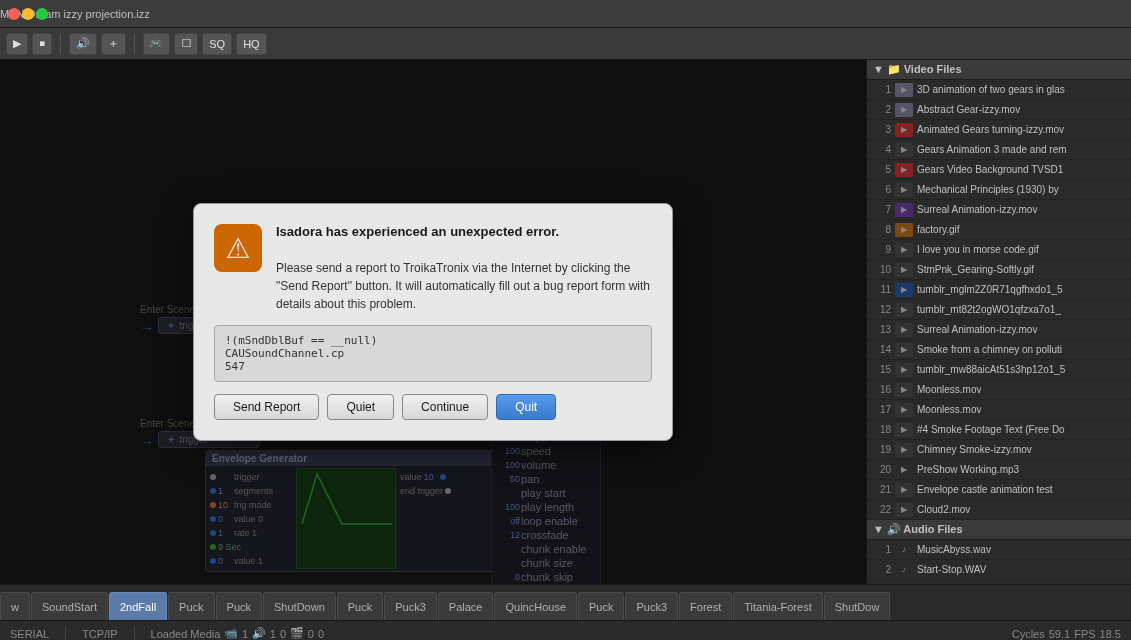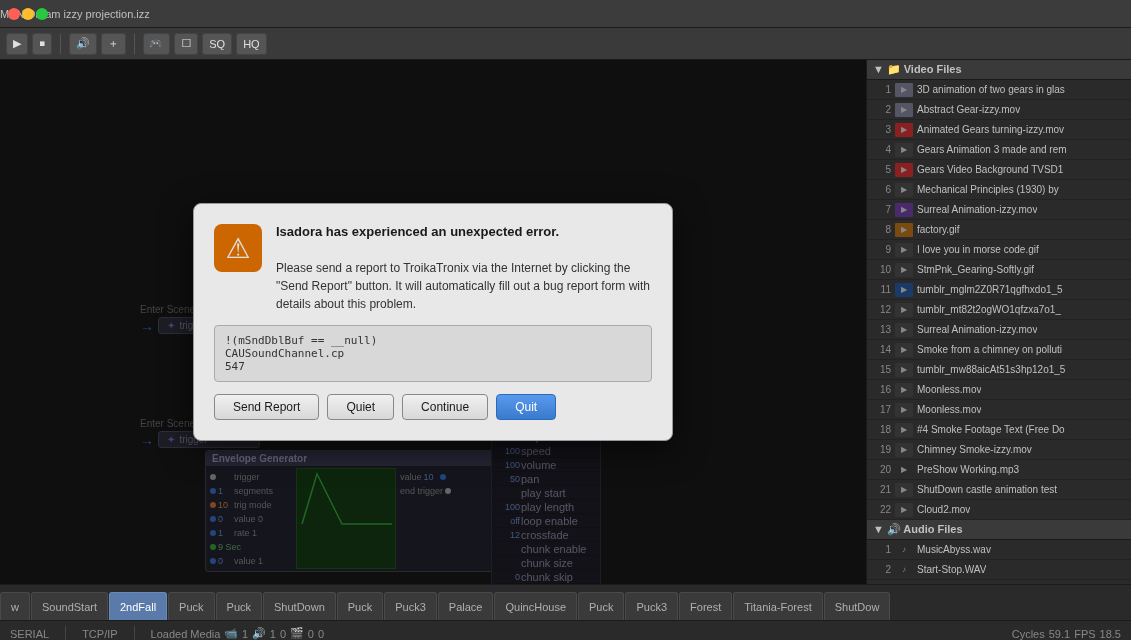--- a/index.html
+++ b/index.html
@@ -700,21 +700,21 @@
     <span class="file-name">Chimney Smoke-izzy.mov</span>
   </div>
         <div class="file-item">
     <span class="file-num">20</span>
     <span class="file-thumb" style="background:#2a2a2a; font-size:8px; color:#888;">▶</span>
     <span class="file-name">PreShow Working.mp3</span>
   </div>
         <div class="file-item">
     <span class="file-num">21</span>
     <span class="file-thumb" style="background:#333; font-size:8px; color:#888;">▶</span>
-    <span class="file-name">ShutDown castle animation test</span>
+    <span class="file-name">Envelope castle animation test</span>
   </div>
         <div class="file-item">
     <span class="file-num">22</span>
     <span class="file-thumb" style="background:#333; font-size:8px; color:#888;">▶</span>
     <span class="file-name">Cloud2.mov</span>
   </div>
         <div class="panel-section-header">
           <span>▼ 🔊 Audio Files</span>
         </div>
         <div class="file-item">

